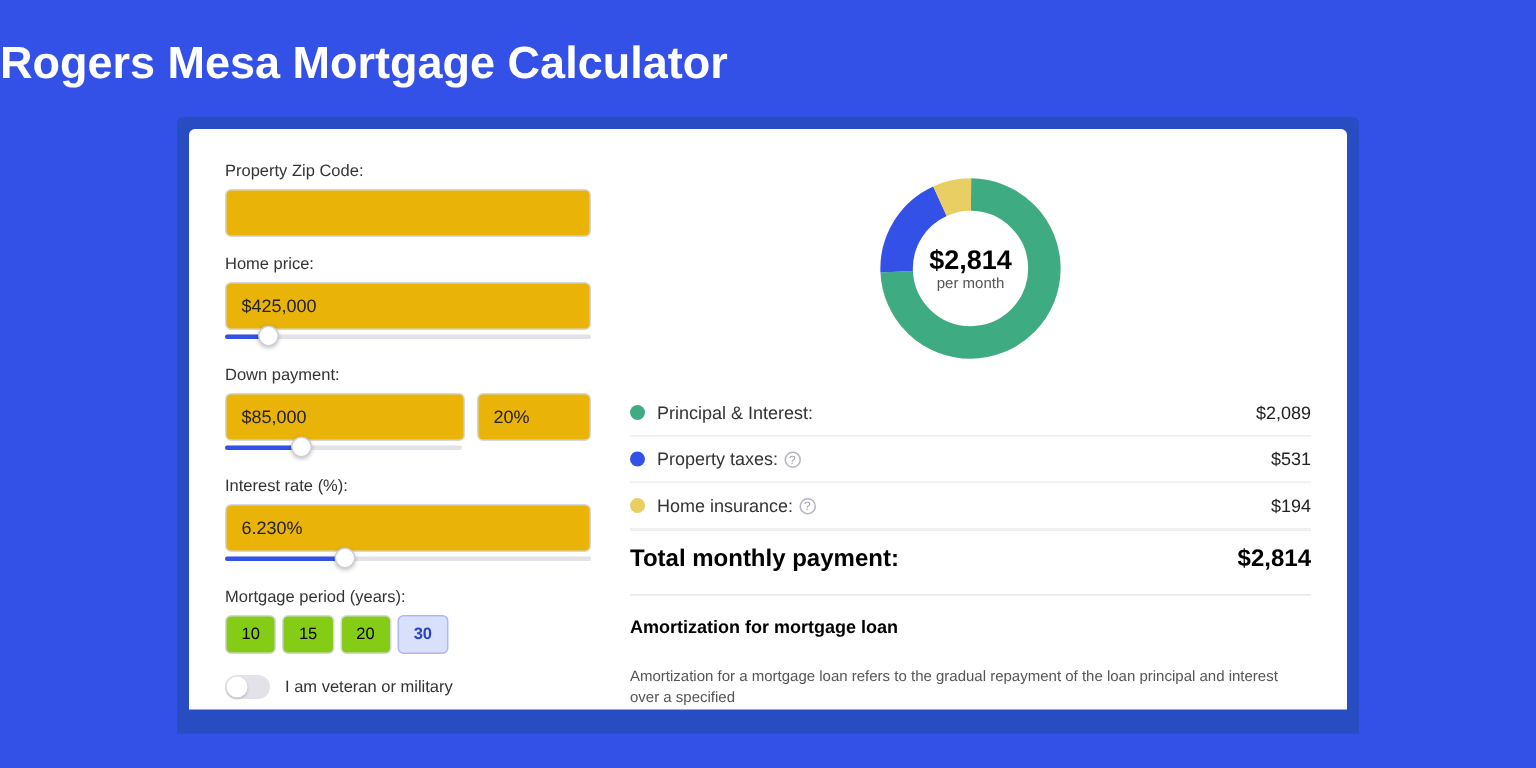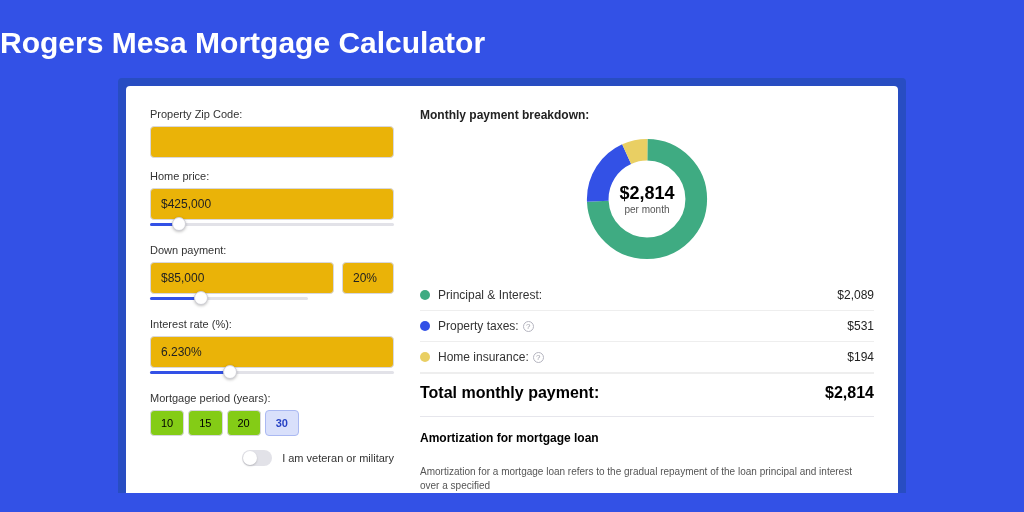--- a/index.html
+++ b/index.html
@@ -14,21 +14,21 @@
     color: #fff;
     font-size: 30px;
     font-weight: 700;
     text-align: left;
     padding: 26px 0 18px;
   }
   .card-wrap {
     width: 788px;
     margin: 0 auto;
     background: #284dc2;
-    padding: 8px 8px 0;
+    padding: 8px 8px 16px;
     border-radius: 4px 4px 0 0;
   }
   .card {
     background: #fff;
     border-radius: 4px 4px 0 0;
     padding: 22px 24px 0;
     display: flex;
     gap: 26px;
   }
   .left-col { width: 244px; flex: 0 0 244px; }
@@ -76,42 +76,41 @@
     top: -1px;
     width: 14px;
     height: 14px;
     border-radius: 50%;
     background: #fff;
     border: 1px solid #cfcfd6;
     box-shadow: 0 1px 3px rgba(0,0,0,.25);
   }
   .dp-row { display: flex; gap: 8px; }
   .dp-row .inp:first-child { flex: 1; }
-  .dp-row .inp:last-child { width: 52px; }
+  .dp-row .inp:last-child { width: 76px; }
   .period-btns { display: flex; gap: 4px; }
   .period-btn {
     border: 1px solid #d7d7de;
     border-radius: 4px;
     background: #84cc16;
     font-size: 11px;
     padding: 6px 10px;
     cursor: pointer;
   }
   .period-btn.active {
     background: #d9e0fb;
     border-color: #aab9f2;
     color: #2742c4;
     font-weight: 600;
   }
   .vet-row {
     display: flex;
     align-items: center;
     gap: 10px;
     margin-top: 14px;
-    justify-content: flex-end;
   }
   .toggle {
     width: 30px;
     height: 16px;
     background: #e2e2e8;
     border-radius: 10px;
     position: relative;
   }
   .toggle::after {
     content: "";
@@ -250,21 +249,20 @@
         </div>
       </div>
 
       <div class="vet-row">
         <div class="toggle"></div>
         <span class="vet-lbl">I am veteran or military</span>
       </div>
     </div>
 
     <div class="right-col">
-      <div class="section-title">Monthly payment breakdown:</div>
 
       <div class="donut-wrap">
         <svg width="130" height="130" viewBox="0 0 42 42">
           <circle cx="21" cy="21" r="15.915" fill="none" stroke="#3fab82" stroke-width="7" stroke-dasharray="74.2 25.8" stroke-dashoffset="25"></circle>
           <circle cx="21" cy="21" r="15.915" fill="none" stroke="#3351e6" stroke-width="7" stroke-dasharray="18.9 81.1" stroke-dashoffset="50.8"></circle>
           <circle cx="21" cy="21" r="15.915" fill="none" stroke="#e9cf63" stroke-width="7" stroke-dasharray="6.9 93.1" stroke-dashoffset="31.9"></circle>
         </svg>
         <div class="donut-center">
           <div class="donut-amt">$2,814</div>
           <div class="donut-sub">per month</div>

